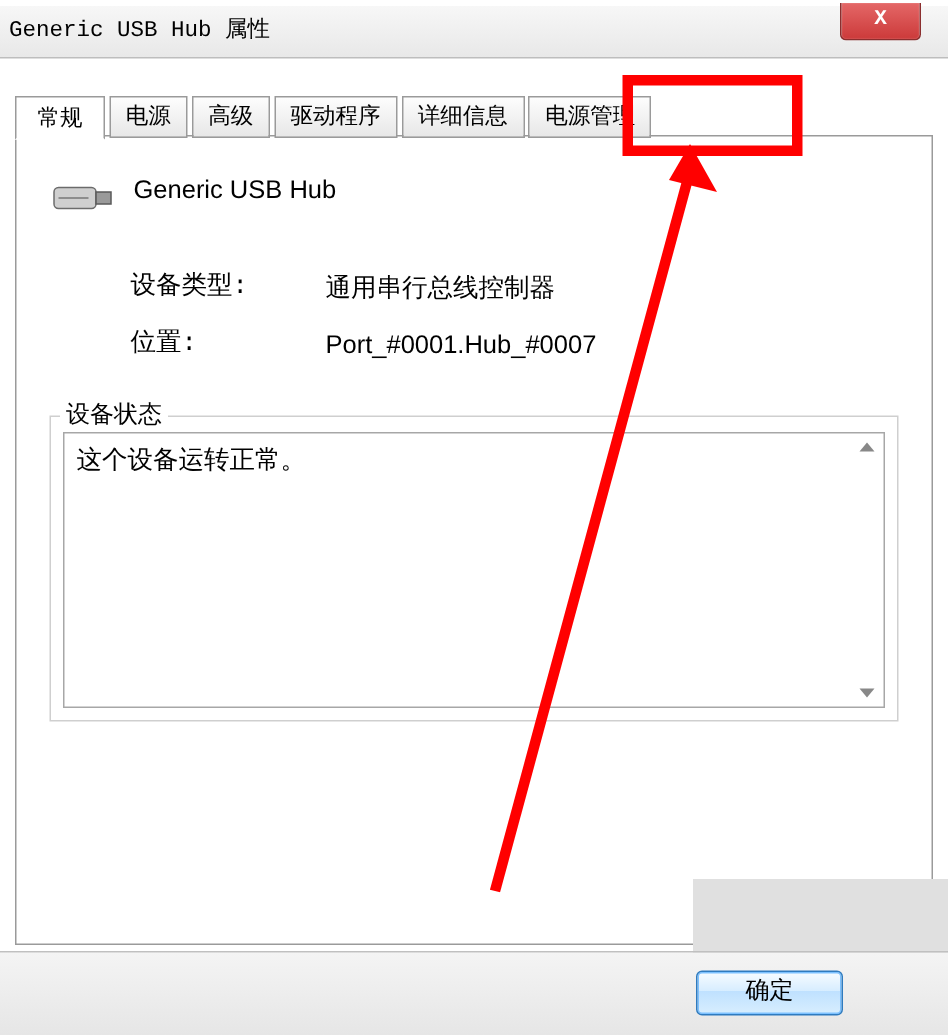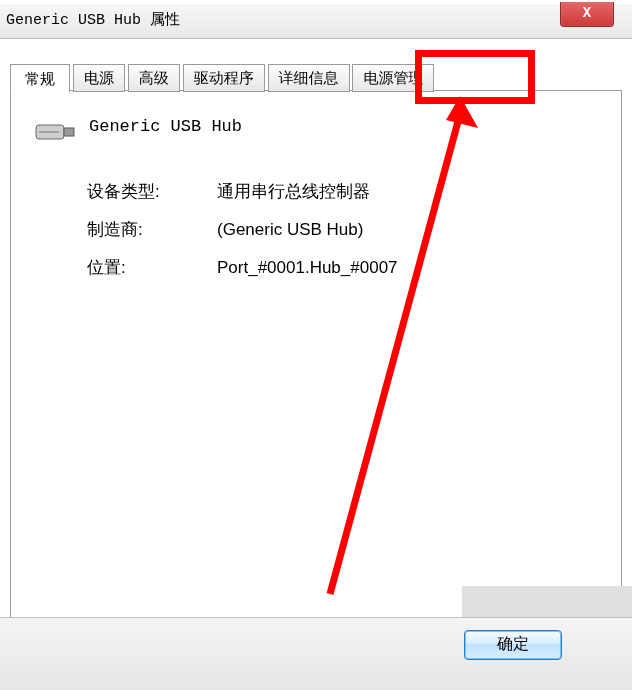--- a/index.html
+++ b/index.html
@@ -63,25 +63,25 @@
     border:1px solid #9a9a9a;
     height:540px;
     margin-top:-1px;
     padding:24px 22px 10px 22px;
     position:relative;
     box-sizing:border-box;
   }
   
   .device-header{display:flex;align-items:flex-start;}
   .device-icon{width:46px;height:30px;margin-right:10px;margin-top:2px;}
-  .device-name{font-family:Liberation Mono, monospace;font-size:17px;padding-top:2px;}
+  .device-name{font-family:Liberation Sans, sans-serif;font-size:17px;padding-top:2px;}
   
   .proplist{margin:26px 0 0 54px;font-size:17px;line-height:38px;}
   .proplist .row{display:flex;}
-  .proplist .k{width:130px;font-family:Liberation Sans, sans-serif;}
+  .proplist .k{width:130px;font-family:Liberation Mono, monospace;}
   .proplist .v{font-family:Liberation Sans, sans-serif;}
   
   .fieldset{
     margin-top:28px;
     border:1px solid #cfcfcf;
     position:relative;
     padding:10px 8px 8px 8px;
   }
   .fieldset .legend{
     position:absolute;top:-12px;left:6px;background:#fff;padding:0 4px;font-size:16px;font-family:"SimSun";
@@ -108,21 +108,21 @@
     position:absolute;top:50px;left:415px;width:120px;height:54px;
     border:7px solid #ff0000;box-sizing:border-box;z-index:5;
     pointer-events:none;
   }
   
   
   .arrow{position:absolute;top:84px;left:270px;width:230px;height:520px;z-index:4;pointer-events:none;}
   
   
   .bottombar{
-    position:absolute;left:0;right:0;bottom:0;height:73px;
+    position:absolute;left:0;right:0;bottom:0;height:56px;
     background:linear-gradient(to bottom,#f4f4f4,#e6e6e6);
     border-top:1px solid #c0c0c0;
     text-align:right;
     padding:12px 70px 0 0;
     box-sizing:border-box;
   }
   .btn{
     display:inline-block;min-width:96px;height:28px;line-height:26px;
     text-align:center;font-size:16px;
     background:linear-gradient(to bottom,#f7fcff,#d7edff 45%,#bfe1ff 46%,#d8eefe);
@@ -168,29 +168,35 @@
       </svg>
       <div class="device-name">Generic USB Hub</div>
     </div>
 
     <div class="proplist">
       <div class="row">
         <div class="k">设备类型:</div>
         <div class="v">通用串行总线控制器</div>
       </div>
       <div class="row">
-        <div class="k">制造商:</div>
-        <div class="v">(Generic USB Hub)</div>
-      </div>
-      <div class="row">
         <div class="k">位置:</div>
         <div class="v">Port_#0001.Hub_#0007</div>
       </div>
     </div>
 
+    <div class="fieldset">
+      <span class="legend">设备状态</span>
+      <div class="statusbox">
+        <span>这个设备运转正常。</span>
+        <div class="scrollhint">
+          <span class="up"></span>
+          <span class="dn"></span>
+        </div>
+      </div>
+    </div>
   </div>
 </div>
 
 <div class="mask1"></div>
 <div class="mask2"></div>
 
 <div class="bottombar">
   <span class="btn">确定</span>
 </div>
 

